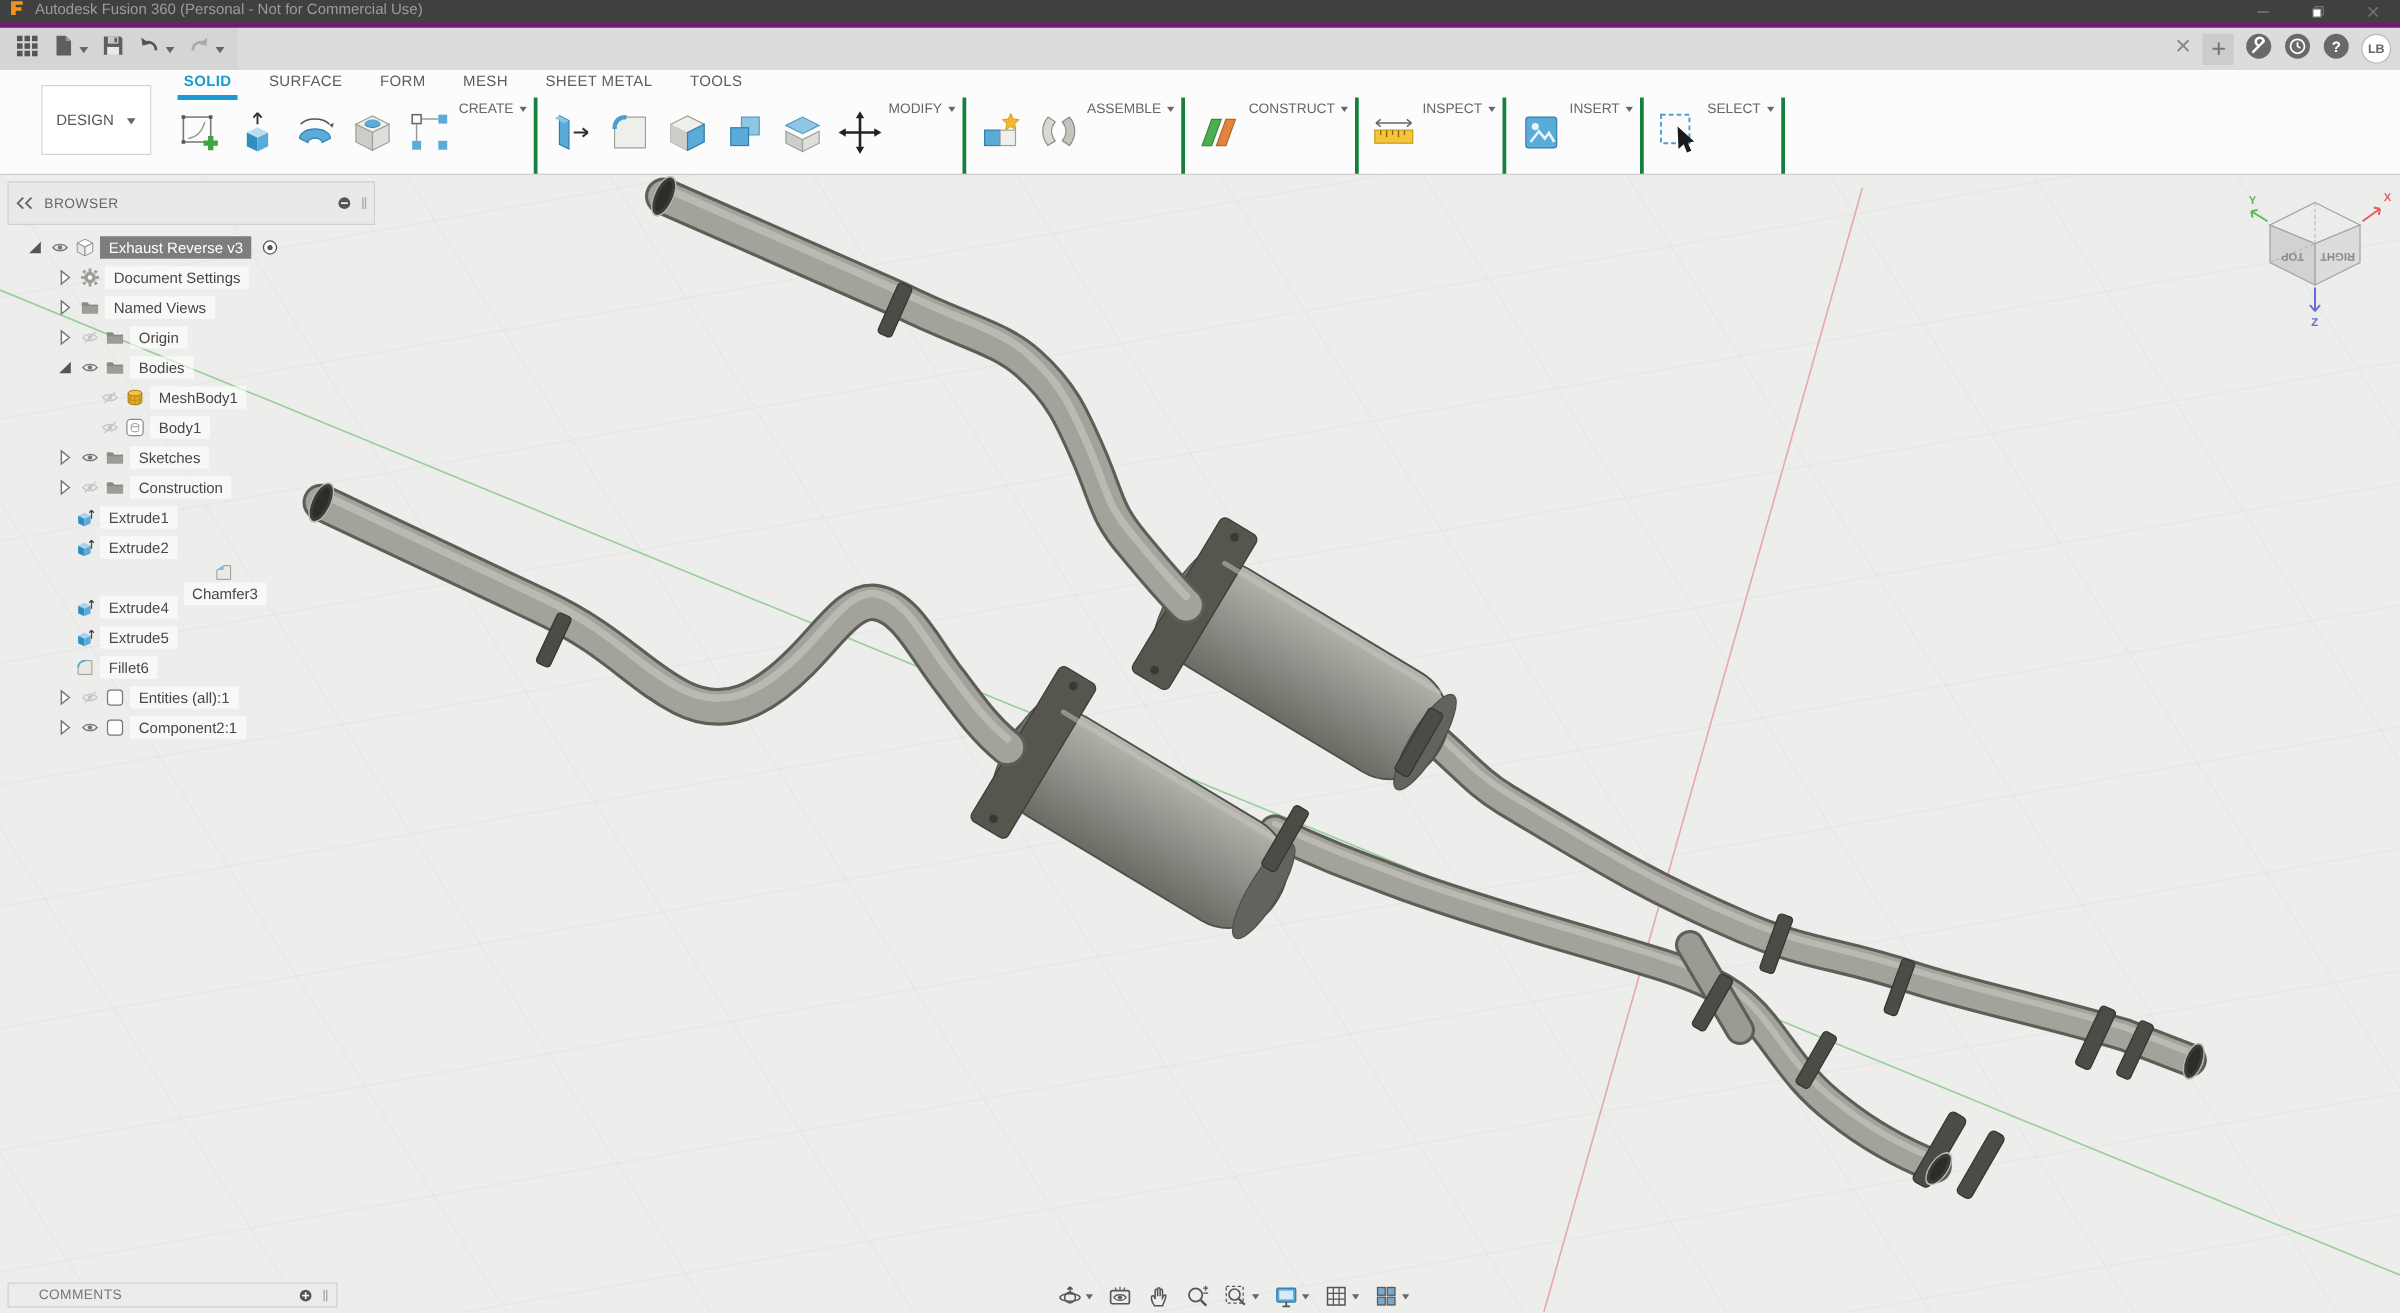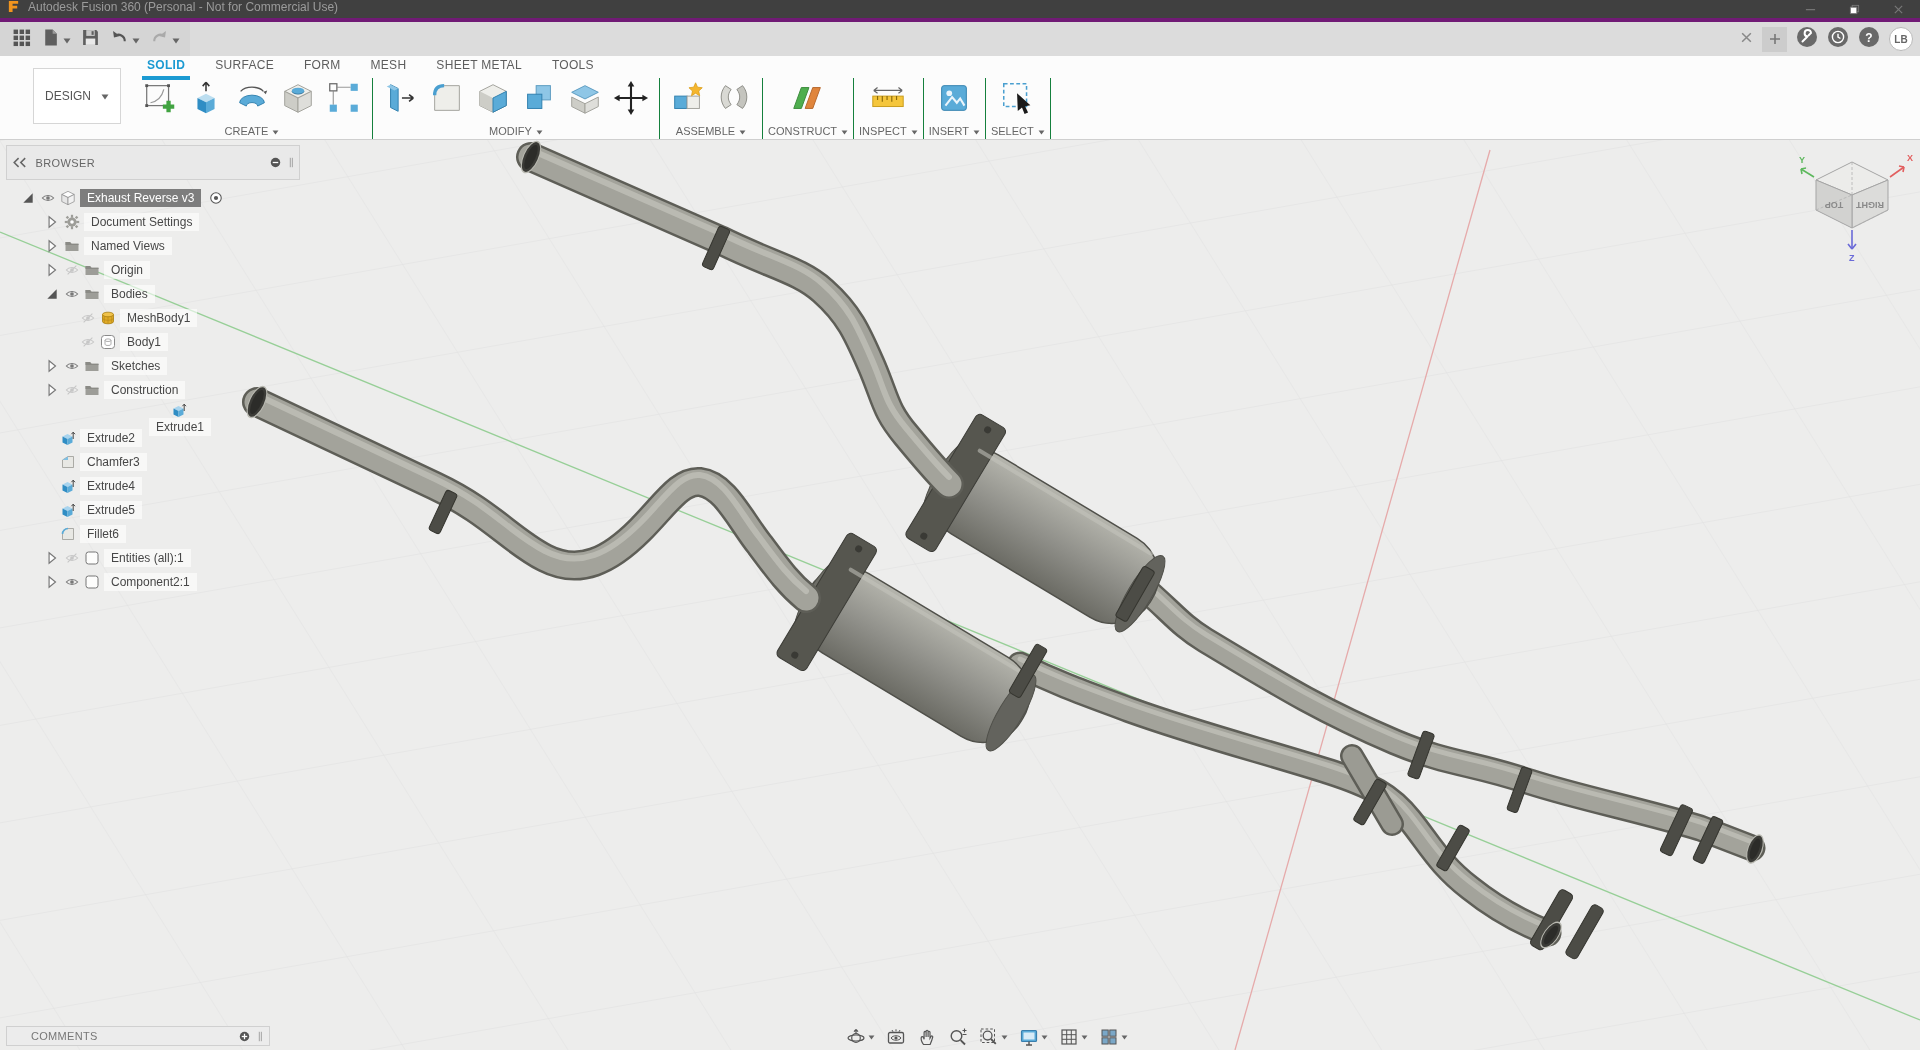--- a/index.html
+++ b/index.html
@@ -31,21 +31,21 @@
 
   
   .ribbon{position:absolute;top:56px;left:0;right:0;height:84px;background:#fcfcfc;border-bottom:1px solid #cfcfcf;z-index:38}
   .design-box{position:absolute;left:33px;top:12px;width:88px;height:56px;background:#fff;border:1px solid #d6d6d6;display:flex;align-items:center;justify-content:center;gap:7px;font-size:12px;color:#555}
   .design-box .qcaret svg{width:8px;height:6px}
   .rtabs{position:absolute;left:132px;top:2px;height:16px;display:flex}
   .rtab{font-size:12px;color:#5d5d5d;padding:0 15px;letter-spacing:.3px;position:relative}
   .rtab.active{color:#1b9ad2;font-weight:bold}
   .rtab.active::after{content:"";position:absolute;left:10px;right:10px;bottom:-6px;height:4px;background:#1b9ad2}
   .rgroups{position:absolute;left:132px;top:22px;bottom:0;display:flex}
-  .rgroup{display:flex;flex-direction:column;border-right:1px solid #15803d;padding:0 5px}
+  .rgroup{display:flex;flex-direction:row;border-right:3px solid #15803d;padding:0 5px}
   .rtools{display:flex;flex:1;align-items:center;justify-content:center}
   .rtool{width:46px;height:44px;display:flex;align-items:center;justify-content:center}
   .rtool svg{width:38px;height:38px}
   .rgroup-label{height:18px;display:flex;align-items:center;justify-content:center;font-size:11px;color:#666;gap:4px}
   .rgroup-label svg{width:7px;height:5px}
 
   
   .viewport{position:absolute;top:140px;left:0;right:0;bottom:0;background:#ededec}
   .scene{position:absolute;left:0;top:0;width:100%;height:100%}
 
@@ -712,21 +712,21 @@
             </svg>
           </span>
           <span class="slot ticon">
             <svg viewBox="0 0 16 16">
               <path d="M1.5,4 h4.5 l1.5,1.8 h7 V13 h-13 z" fill="#9d9d98"></path>
               <path d="M1.5,4 h4.5 l1.5,1.8 h7 v1.2 h-13 z" fill="#8a8a85"></path>
             </svg>
           </span>
           <span class="tlabel">Construction</span>
         </div>
-        <div class="trow" style="padding-left: 52px; flex-direction: column;">
+        <div class="trow" style="padding-left: 52px;">
           <span class="slot ticon">
             <svg viewBox="0 0 16 16">
               <polygon points="2.5,6.5 7.5,4 12.5,6.5 7.5,9" fill="#a8d4ee"></polygon>
               <polygon points="2.5,6.5 7.5,9 7.5,15 2.5,12.5" fill="#2f8dc4"></polygon>
               <polygon points="12.5,6.5 7.5,9 7.5,15 12.5,12.5" fill="#5aabd8"></polygon>
               <path d="M13.2,9 V2.2 M13.2,2.2 l-1.8,2 M13.2,2.2 l1.8,2" stroke="#444" stroke-width="1" fill="none"></path>
             </svg>
           </span>
           <span class="tlabel">Extrude1</span>
         </div>
@@ -734,21 +734,21 @@
           <span class="slot ticon">
             <svg viewBox="0 0 16 16">
               <polygon points="2.5,6.5 7.5,4 12.5,6.5 7.5,9" fill="#a8d4ee"></polygon>
               <polygon points="2.5,6.5 7.5,9 7.5,15 2.5,12.5" fill="#2f8dc4"></polygon>
               <polygon points="12.5,6.5 7.5,9 7.5,15 12.5,12.5" fill="#5aabd8"></polygon>
               <path d="M13.2,9 V2.2 M13.2,2.2 l-1.8,2 M13.2,2.2 l1.8,2" stroke="#444" stroke-width="1" fill="none"></path>
             </svg>
           </span>
           <span class="tlabel">Extrude2</span>
         </div>
-        <div class="trow" style="padding-left: 52px;">
+        <div class="trow" style="padding-left: 52px; flex-direction: column;">
           <span class="slot ticon">
             <svg viewBox="0 0 16 16">
               <path d="M2.5,13.5 V6 L8,2.5 h5.5 V13.5 Z" fill="#e8e8e4" stroke="#9a9a94" stroke-width=".8"></path>
               <polygon points="2.5,6 8,2.5 8,6" fill="#7fc0e4"></polygon>
             </svg>
           </span>
           <span class="tlabel">Chamfer3</span>
         </div>
         <div class="trow" style="padding-left: 52px;">
           <span class="slot ticon">

